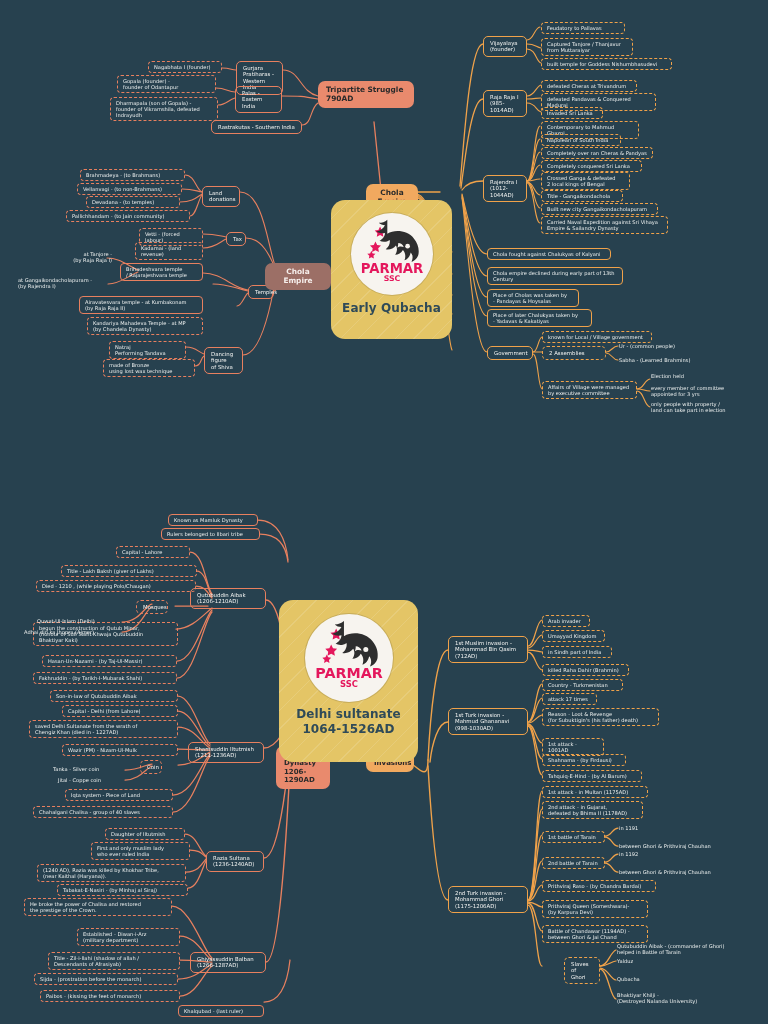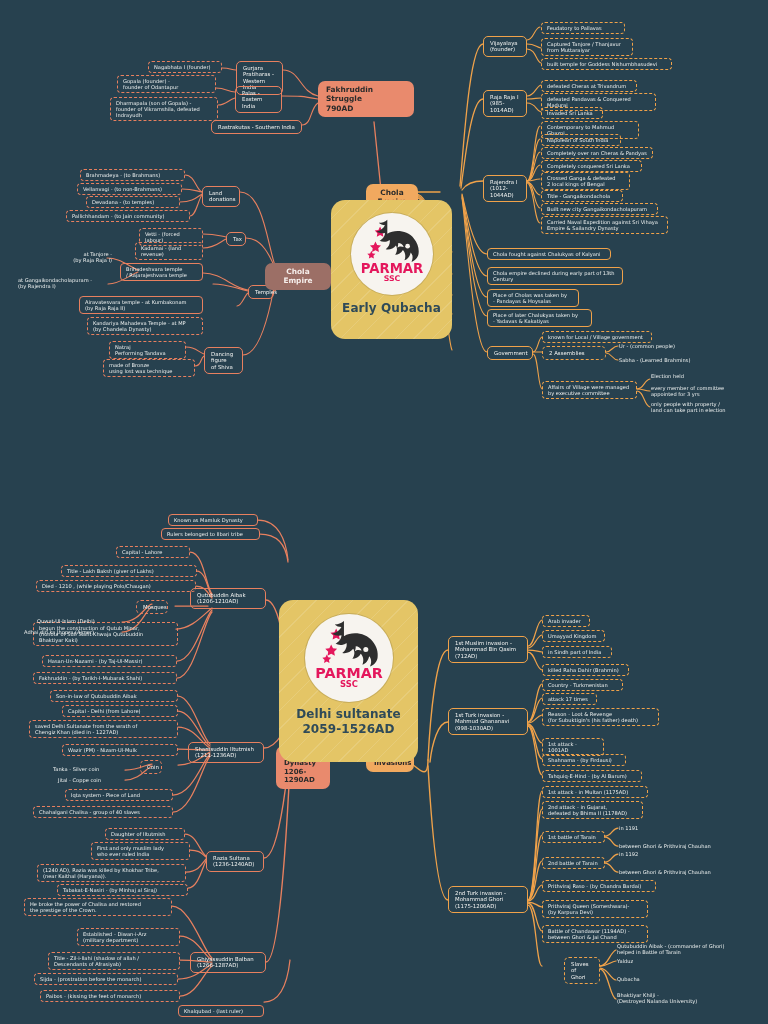--- a/index.html
+++ b/index.html
@@ -228,21 +228,21 @@
 founder of Odantapur</div>
     <div class="leaf dash node" style="left:110px;top:97px;width:108px;">Dharmapala (son of Gopala) -
 founder of Vikramshila, defeated Indrayudh</div>
 
     <div class="mid node" style="left:236px;top:61px;width:47px;">Gurjara Pratiharas -
 Western India</div>
     <div class="mid node" style="left:235px;top:86px;width:47px;">Palas -
 Eastern India</div>
     <div class="mid node" style="left:211px;top:120px;width:91px;">Rastrakutas - Southern India</div>
 
-    <div class="branch salmon node" style="left:318px;top:81px;width:96px;">Fakhruddin Struggle
+    <div class="branch salmon node" style="left:318px;top:81px;width:96px;">Tripartite Struggle
 790AD</div>
   </div>
 
   <div class="sec">
     <div class="leaf dash node" style="left:80px;top:169px;width:105px;">Brahmadeya - (to Brahmans)</div>
     <div class="leaf dash node" style="left:77px;top:183px;width:105px;">Vellanvagi - (to non-Brahmans)</div>
     <div class="leaf dash node" style="left:86px;top:196px;width:94px;">Devadana - (to temples)</div>
     <div class="leaf dash node" style="left:66px;top:210px;width:124px;">Pallichhandam - (to Jain community)</div>
 
     <div class="leaf dash node" style="left:139px;top:228px;width:64px;">Vetti - (forced labour)</div>
@@ -473,16 +473,16 @@
         <g fill="#2e2e2e">
           <path d="M44 24c10-6 26-4 34 6 5 6 7 13 6 20-1 5-5 9-9 10 2-4 2-9-1-12-1 5-4 9-8 10 2-5 1-10-2-13-2 4-6 6-10 6 3-4 3-9 1-12-3 4-8 6-13 5 4-3 6-8 5-12-4 3-9 3-13 1 4-2 7-6 7-10-4 1-8 0-11-2 5-1 9-4 11-8-3 0-6-1-8-3 4 0 8-1 11-4z"></path>
           <path d="M58 36c3 0 6 2 7 5-3-1-6-1-8 1 1-3 1-5 1-6z" fill="#f7f4ef"></path>
           <circle cx="70" cy="40" r="3" fill="#f7f4ef"></circle>
         </g>
         <text x="50" y="74" text-anchor="middle" font-family="DejaVu Sans, sans-serif" font-size="17" font-weight="bold" fill="#e4175c">PARMAR</text>
         <text x="50" y="85" text-anchor="middle" font-family="DejaVu Sans, sans-serif" font-size="10" font-weight="bold" fill="#e4175c">SSC</text>
       </svg>
     </div>
     <div class="title" style="margin-top:5px;">Delhi sultanate
-2059-1526AD</div>
+1064-1526AD</div>
   </div>
 
 </div>
 
 </body></html>

